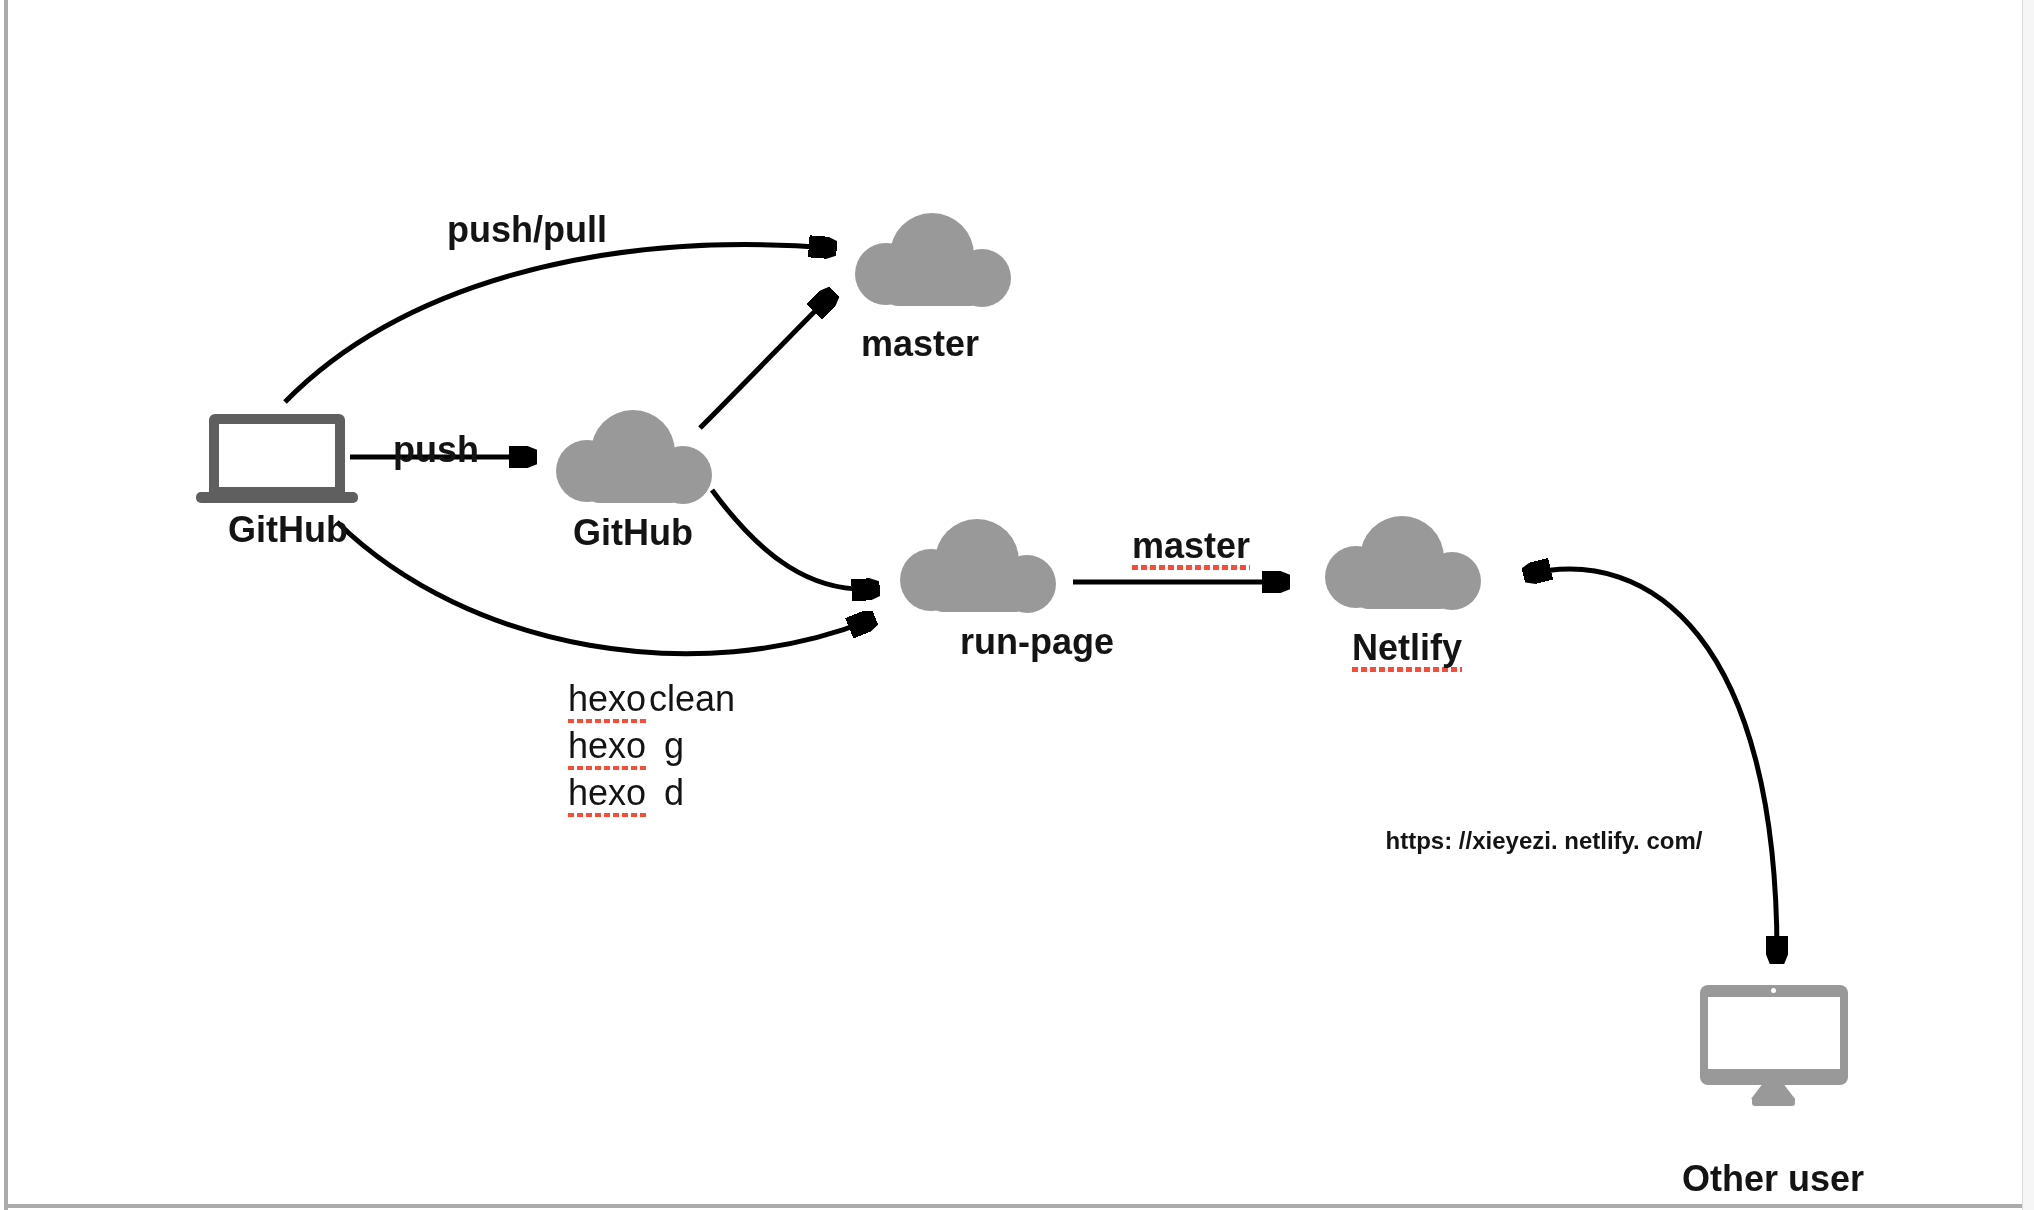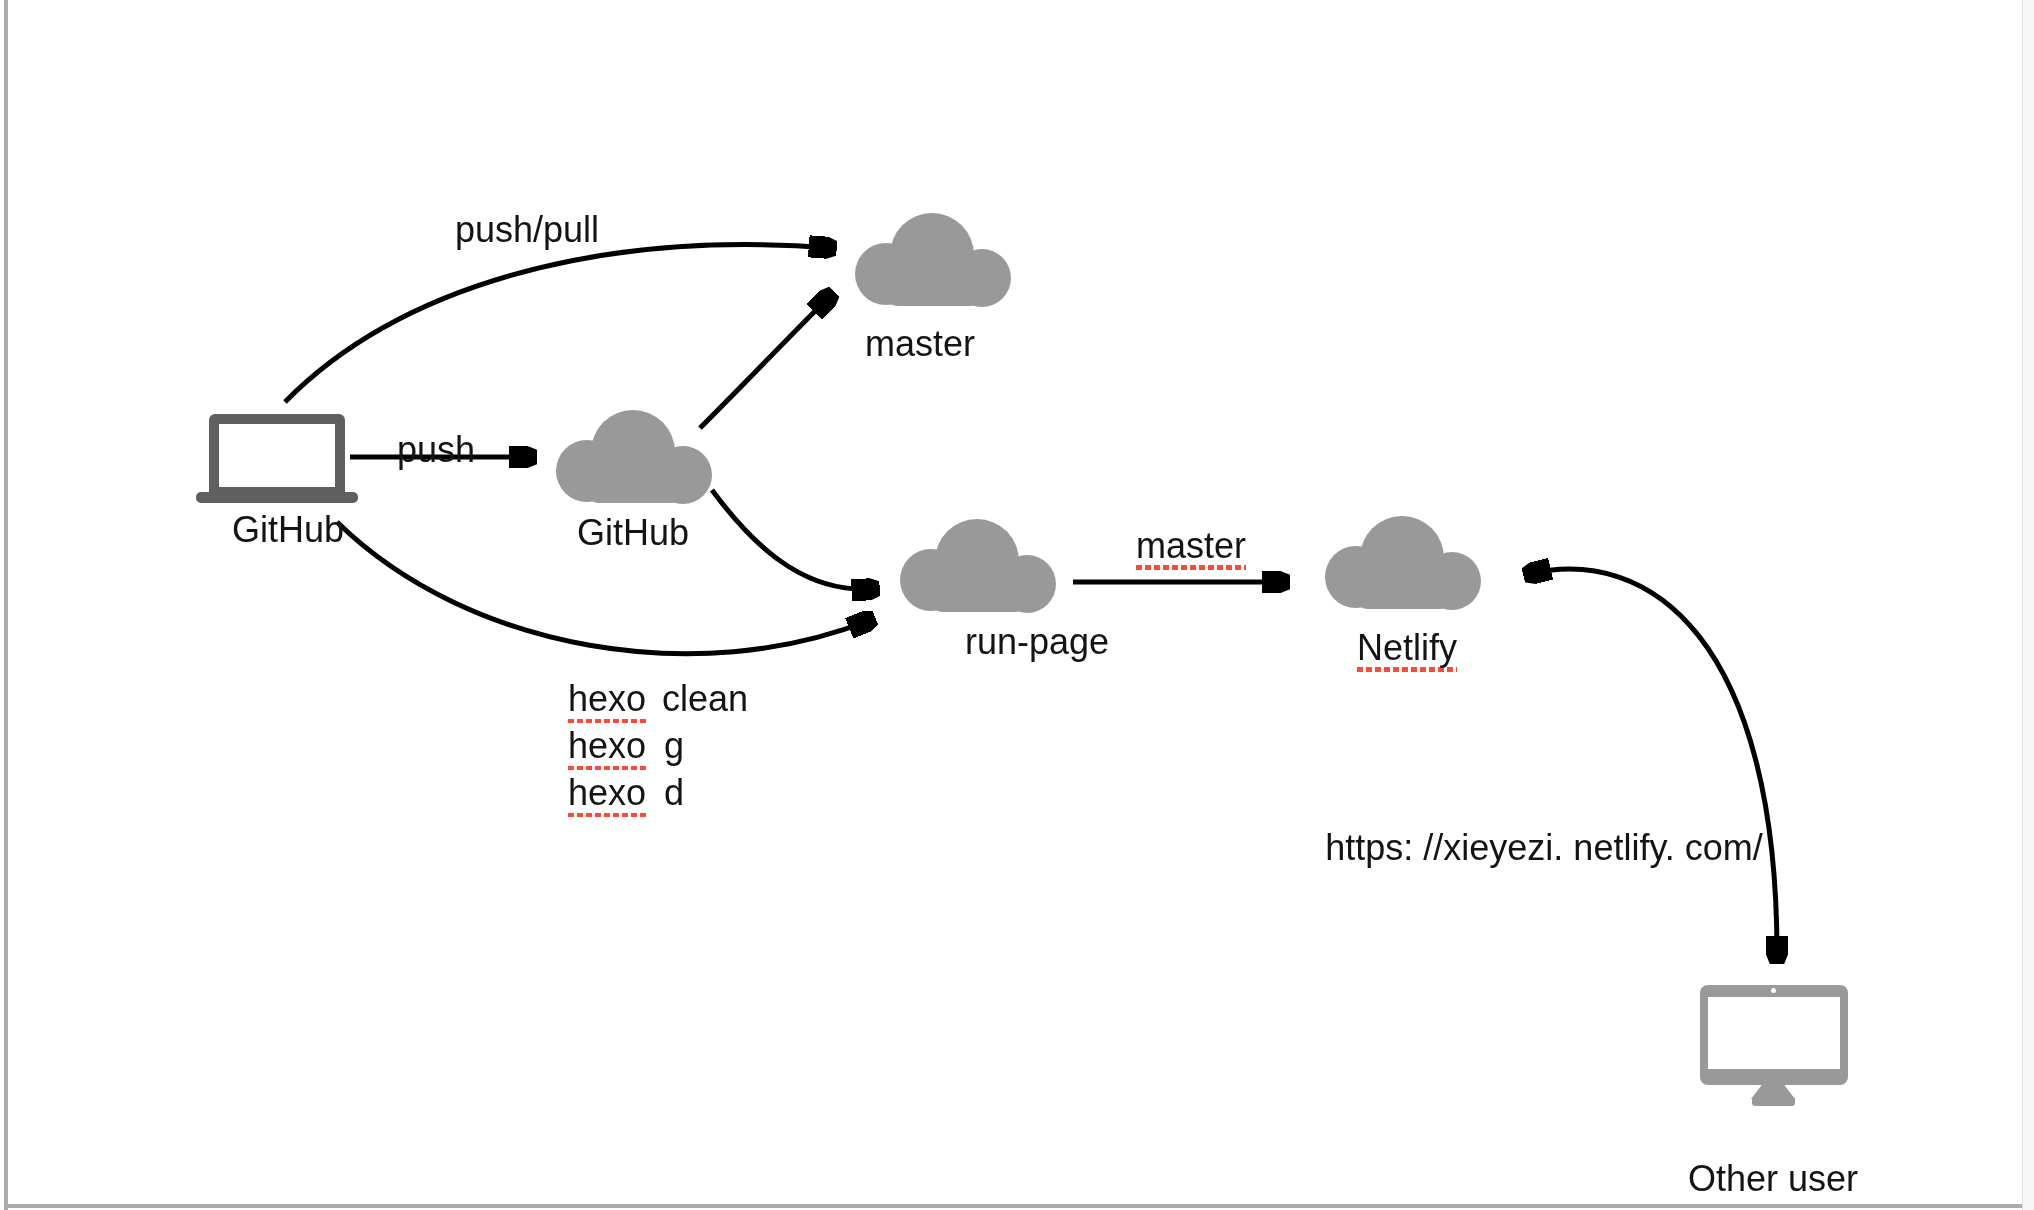--- a/index.html
+++ b/index.html
@@ -17,23 +17,23 @@
   .frame-bottom { position:absolute; left:8px; right:0; bottom:2px; height:4px; background:#ababab; }
   .scrollbar    { position:absolute; right:0; top:0; width:11px; height:1210px; background:#f6f6f6; border-left:1px solid #dcdcdc; }
 
   svg.edges { position:absolute; left:0; top:0; width:2034px; height:1210px; }
   svg.edges path { stroke:#000000; stroke-width:5; fill:none; }
 
   .cloud { position:absolute; width:165px; height:100px; }
 
   .label {
     position:absolute; transform:translateX(-50%);
-    font-size:36px; white-space:nowrap; line-height:1.1;
+    font-size:36px; white-space:nowrap; line-height:1.1;font-weight:bold;
   }
-  .label.url { font-size:36px; }
+  .label.url { font-size:24px; }
 
   
   .sp {
     background-image: linear-gradient(90deg, #f84b38 62%, rgba(0,0,0,0) 62%);
     background-size: 9px 4.5px;
     background-repeat: repeat-x;
     background-position: left 100%;
     padding-bottom: 4px;
   }
 
@@ -66,21 +66,21 @@
     background:#999999;
     clip-path: polygon(26% 0, 74% 0, 100% 100%, 0 100%);
   }
   .monitor-foot {
     position:absolute; left:1752px; top:1097px; width:43px; height:9px;
     background:#999999; border-radius:3px;
   }
 
   .cmd-block { position:absolute; left:568px; top:678px; font-size:36px; }
   .cmd-line  { height:47px; white-space:nowrap; }
-  .cmd-rest  { margin-left:16px; }
+  .cmd-rest  { margin-left:3px; }
   .cmd-line:nth-child(n+2) .cmd-rest { margin-left:18px; }
 </style>
 </head>
 <body>
 
 <div id="canvas">
 
   <div class="frame-left"></div>
   <div class="frame-bottom"></div>
   <div class="scrollbar"></div>

